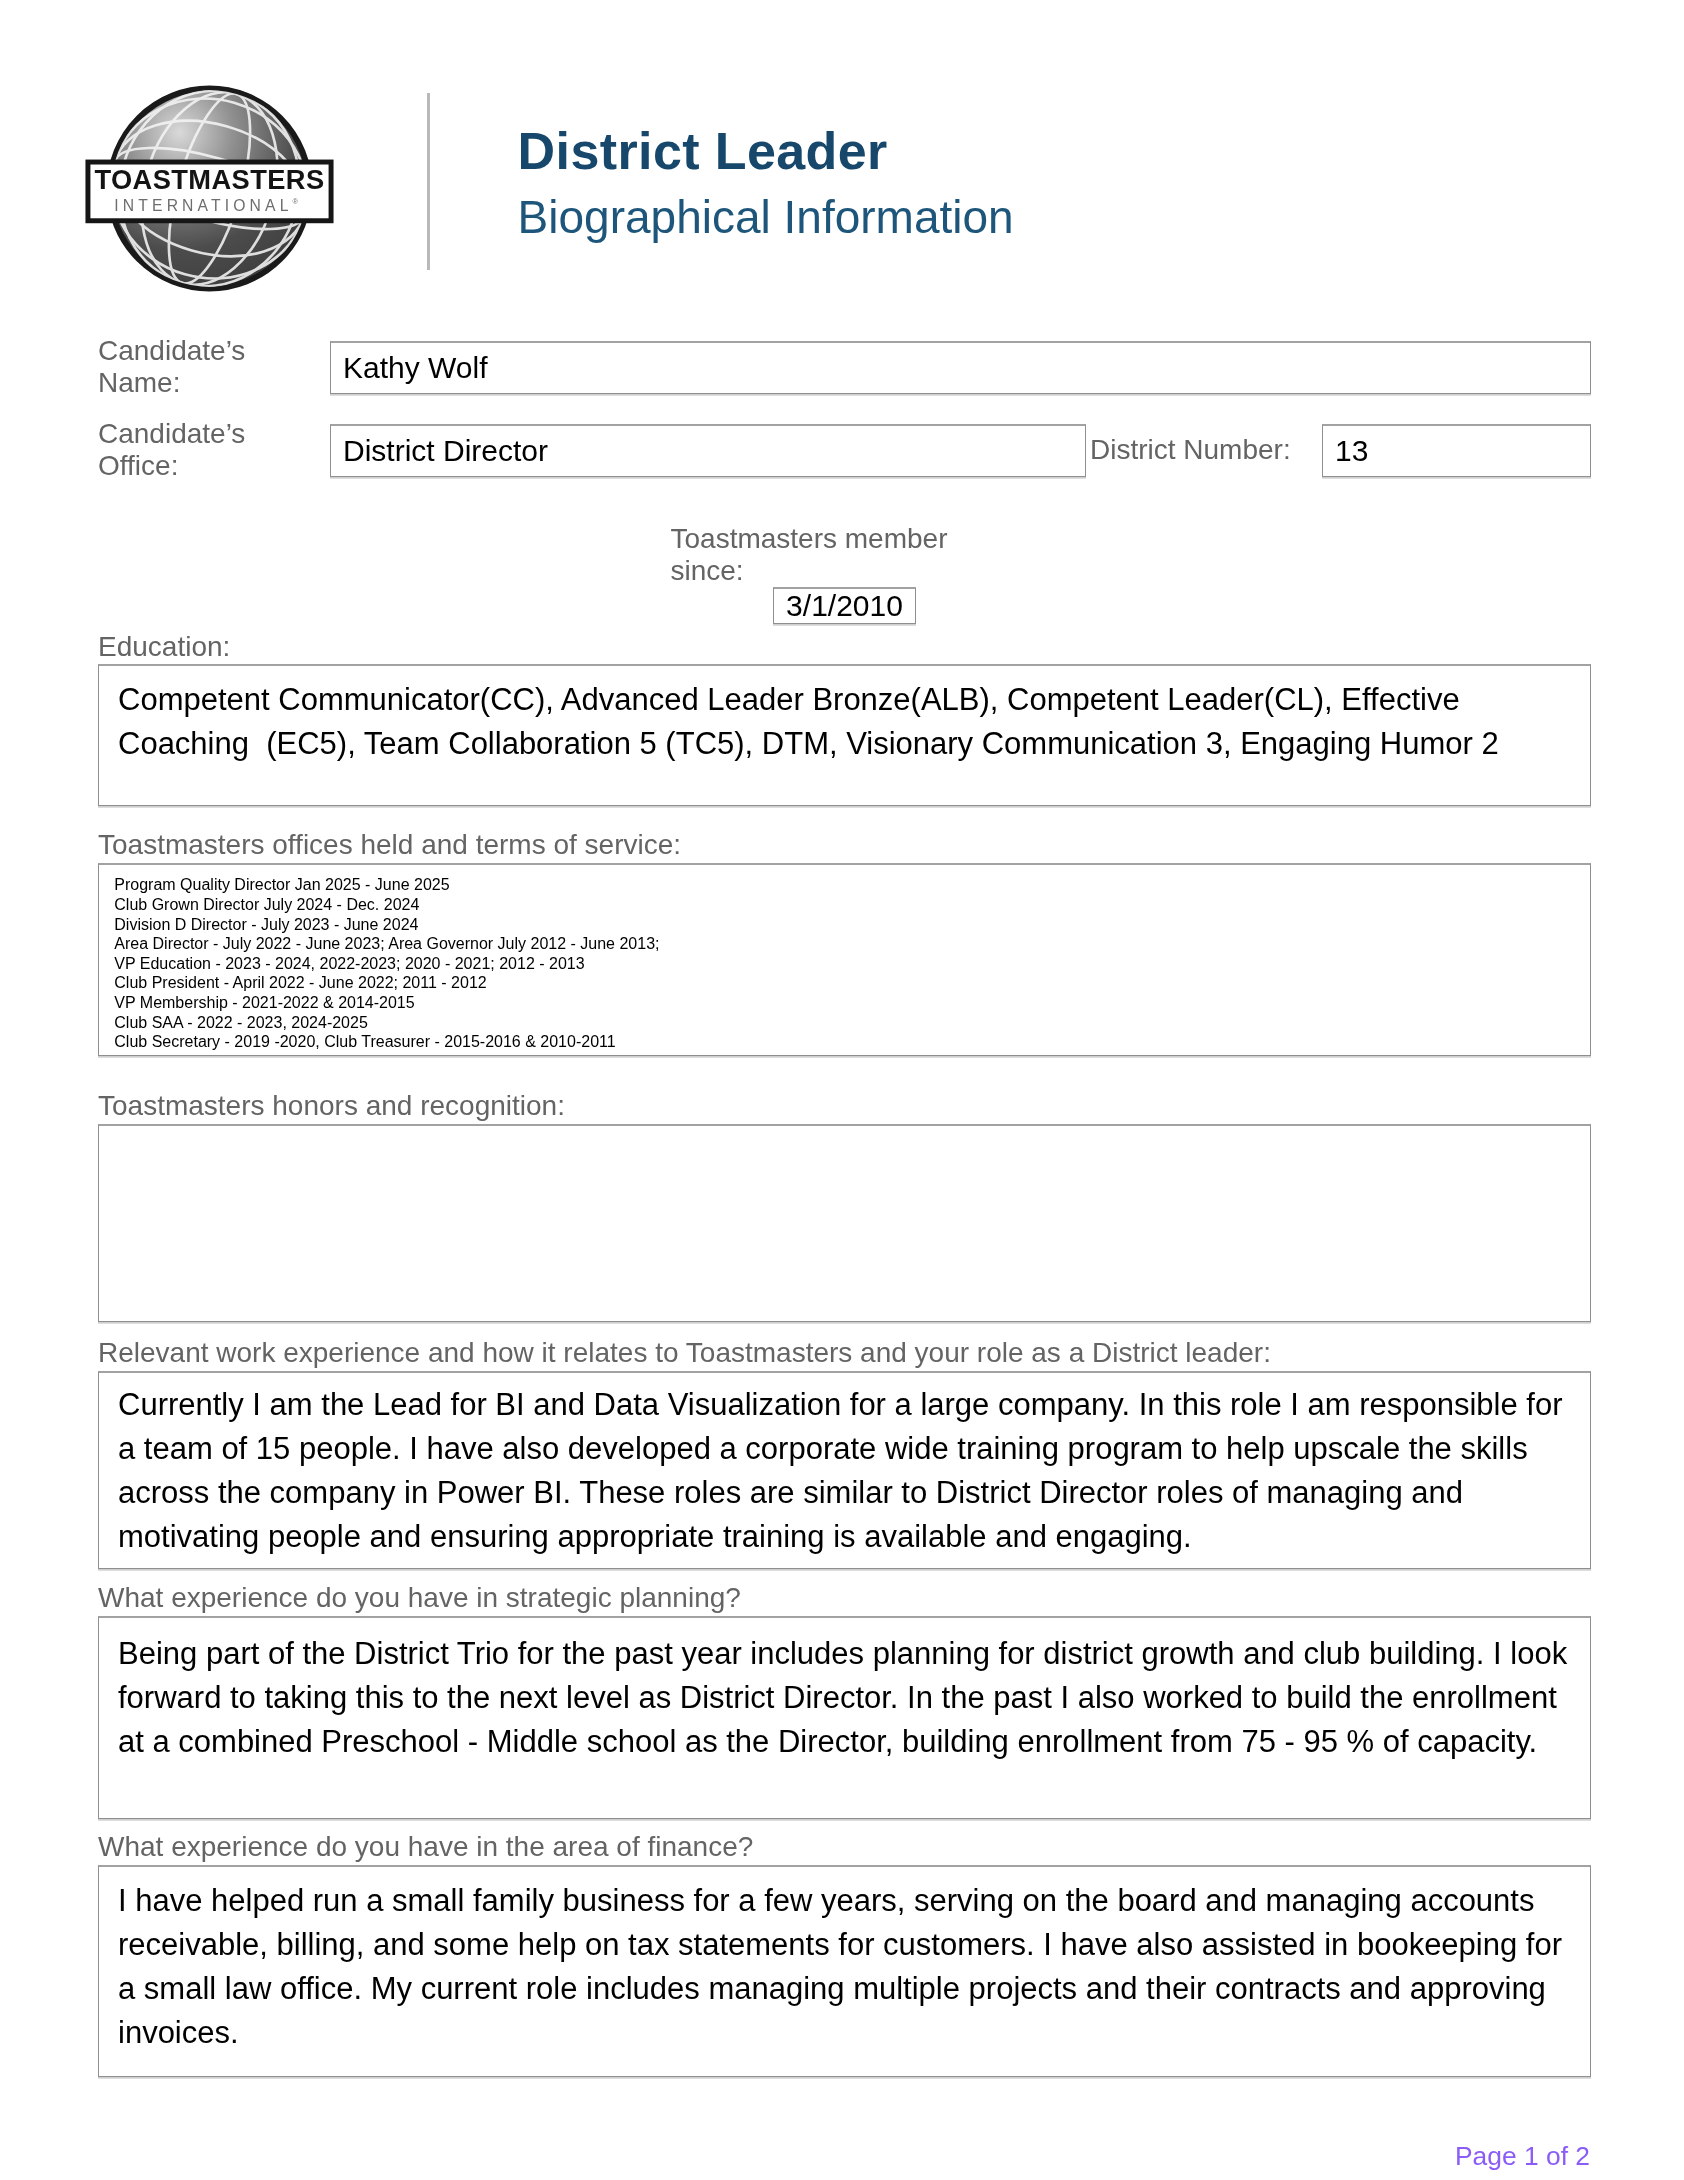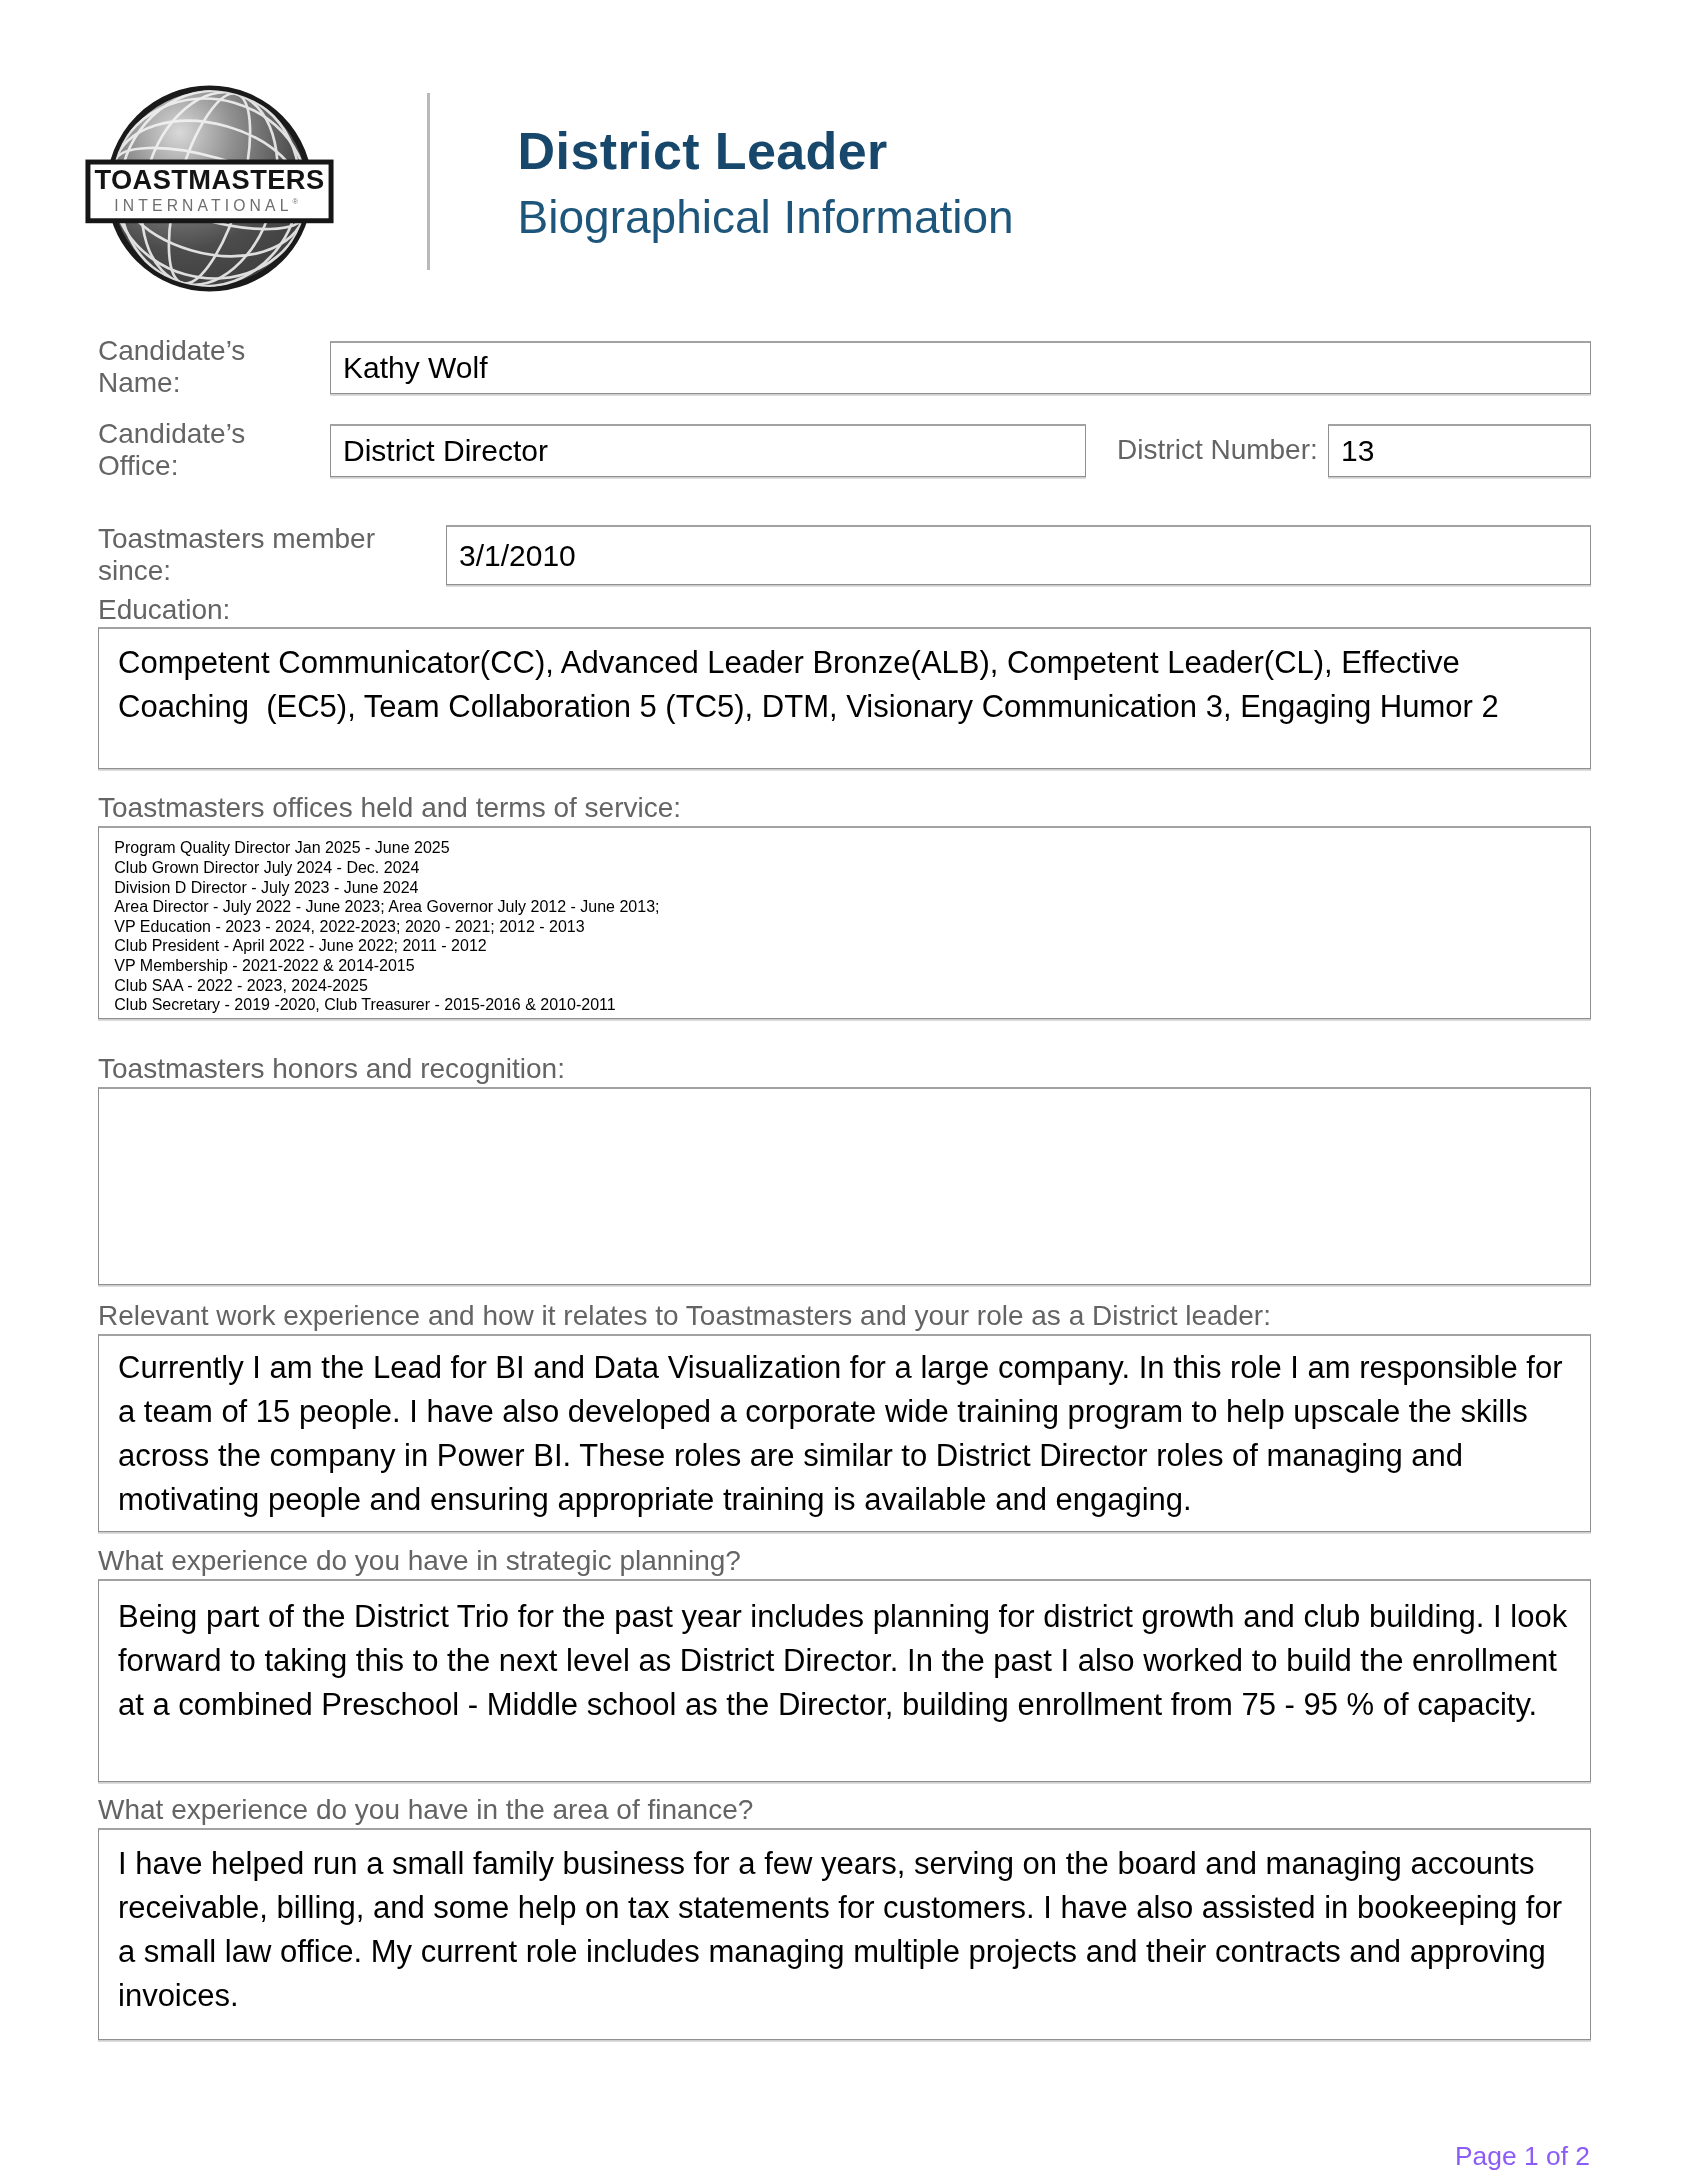--- a/index.html
+++ b/index.html
@@ -49,24 +49,24 @@
     height:53px; display:flex; align-items:center;
     font-size:30px; color:#000; padding:0 12px;
   }
 
   .row-name .flabel { width:232px; }
   .row-name .input { flex:1; }
 
   .row-office { margin-top:19px; }
   .row-office .flabel { width:232px; }
   .input-office { width:756px; flex:none; }
-  .label-district { margin-left:10px; padding-right:10.2px;text-align:right; }
+  .label-district { margin-left:4px; padding-right:10.2px; }
   .input-district { flex:1; }
 
-  .row-member { margin-top:41px; }
+  .row-member { margin-top:41px;flex-direction:column; }
   .row-member .flabel { width:348px; }
   .row-member .input { flex:1; height:60px; }
 
   .section-label {
     display:block; color:#646464; font-size:28px;
     line-height:32px;
   }
   .box { margin-top:1.7px; width:1493px; }
 
   .mt-edu   { margin-top:6.8px; }

